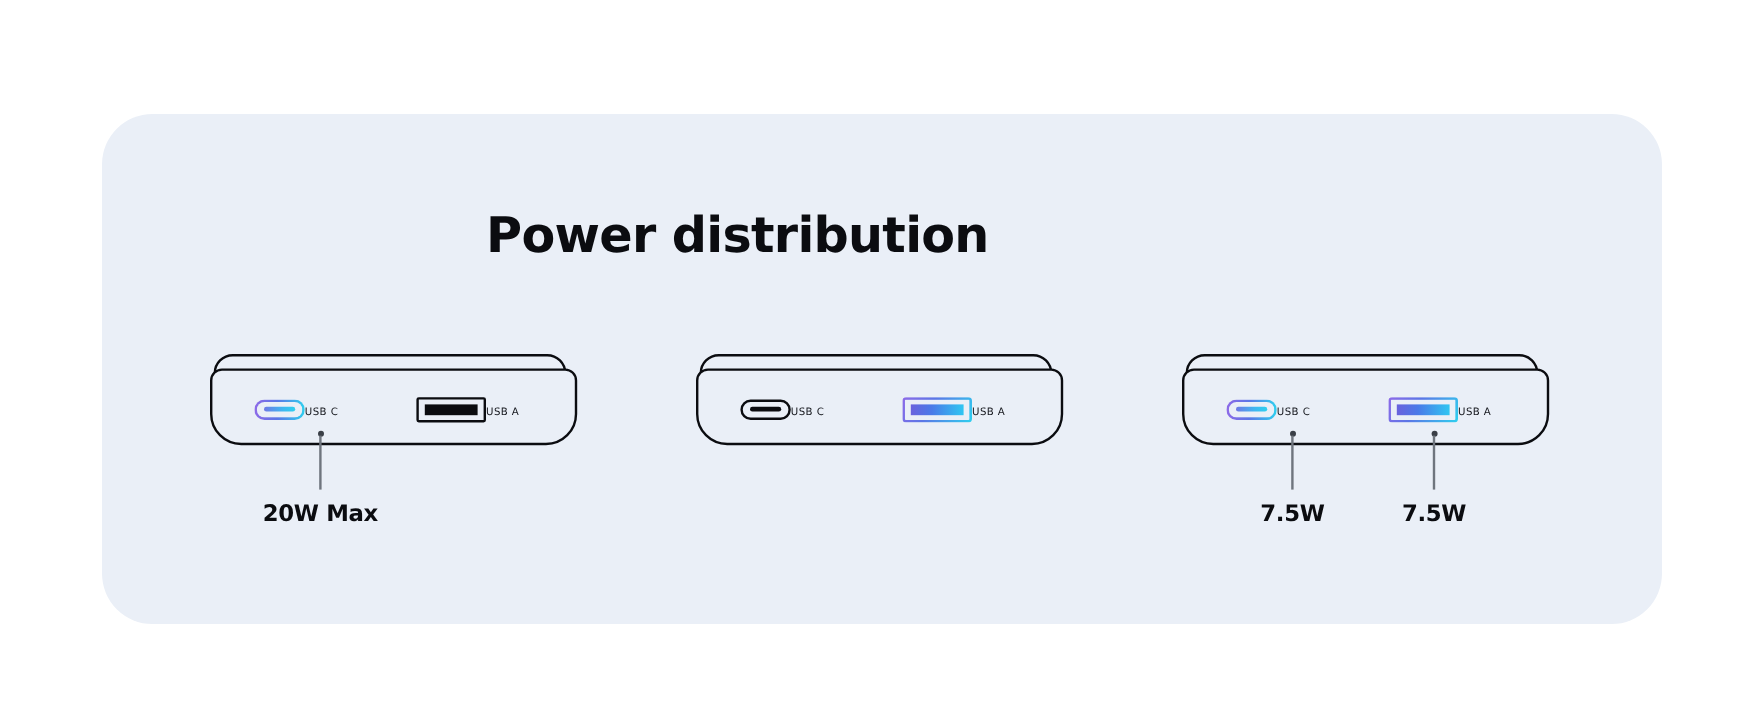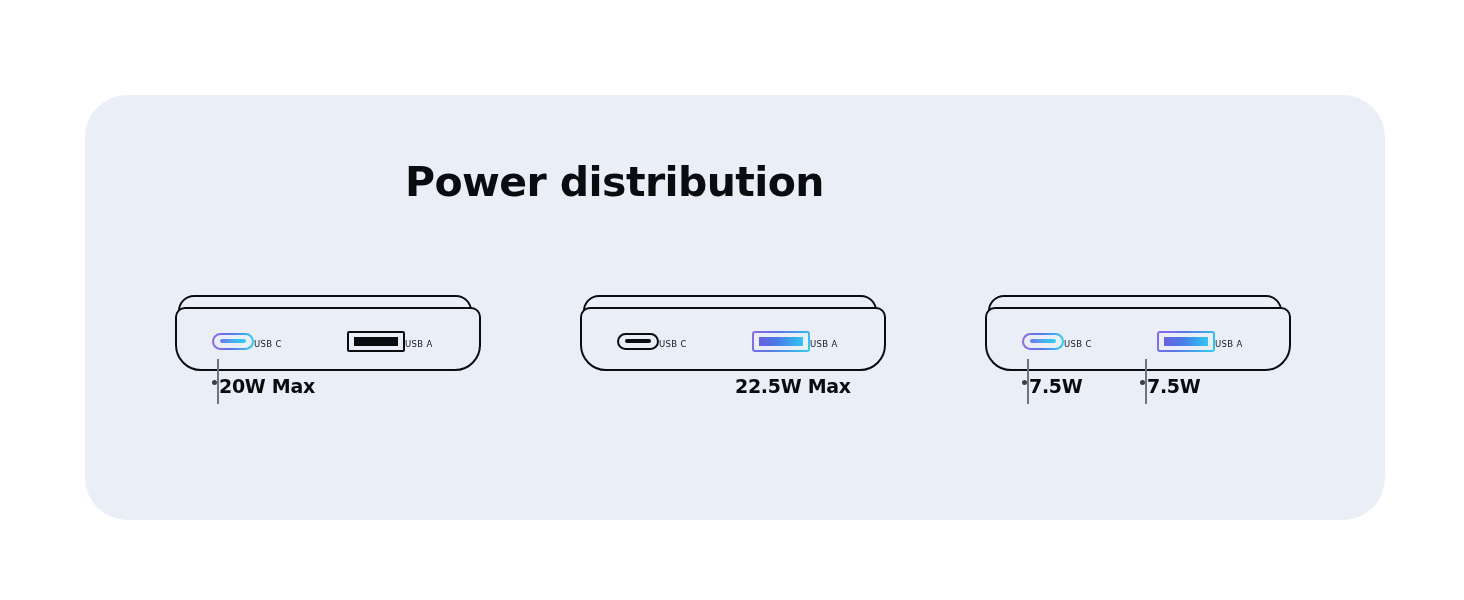--- a/index.html
+++ b/index.html
@@ -30,21 +30,21 @@
     width: 1300px;
     height: 425px;
     background: #eaeff7;
     border-radius: 42px;
   }
 
   
   .title {
     position: absolute;
     left: 0;
-    top: 154px;
+    top: 168px;
     width: 1229px;
     text-align: center;
     font-family: "DejaVu Sans", "Liberation Sans", sans-serif;
     font-size: 41px;
     font-weight: 700;
     letter-spacing: -0.6px;
     color: #0b0c10;
     line-height: 56px;
   }
 
@@ -174,21 +174,21 @@
     color: #15171d;
     white-space: nowrap;
   }
 
   
   .callout {
     position: absolute;
     top: 64px;
     width: 110px;
     display: flex;
-    flex-direction: row;
+    flex-direction: column;
     align-items: center;
   }
   .callout.left  { left: 37px; }
   .callout.right { left: 155px; }
 
   .callout-dot {
     width: 5px;
     height: 5px;
     border-radius: 50%;
     background: #3a3f47;
@@ -261,25 +261,20 @@
       <div class="port-label">USB C</div>
     </div>
 
     <div class="port-slot right">
       <div class="usba on">
         <div class="usba-bar"></div>
       </div>
       <div class="port-label">USB A</div>
     </div>
 
-    <div class="callout right">
-      <div class="callout-dot"></div>
-      <div class="callout-line"></div>
-      <div class="callout-text">22.5W Max</div>
-    </div>
 
   </div>
 
   <div class="device-group d3">
 
     <div class="device">
       <div class="device-lip"></div>
       <div class="device-shell"></div>
     </div>
 

